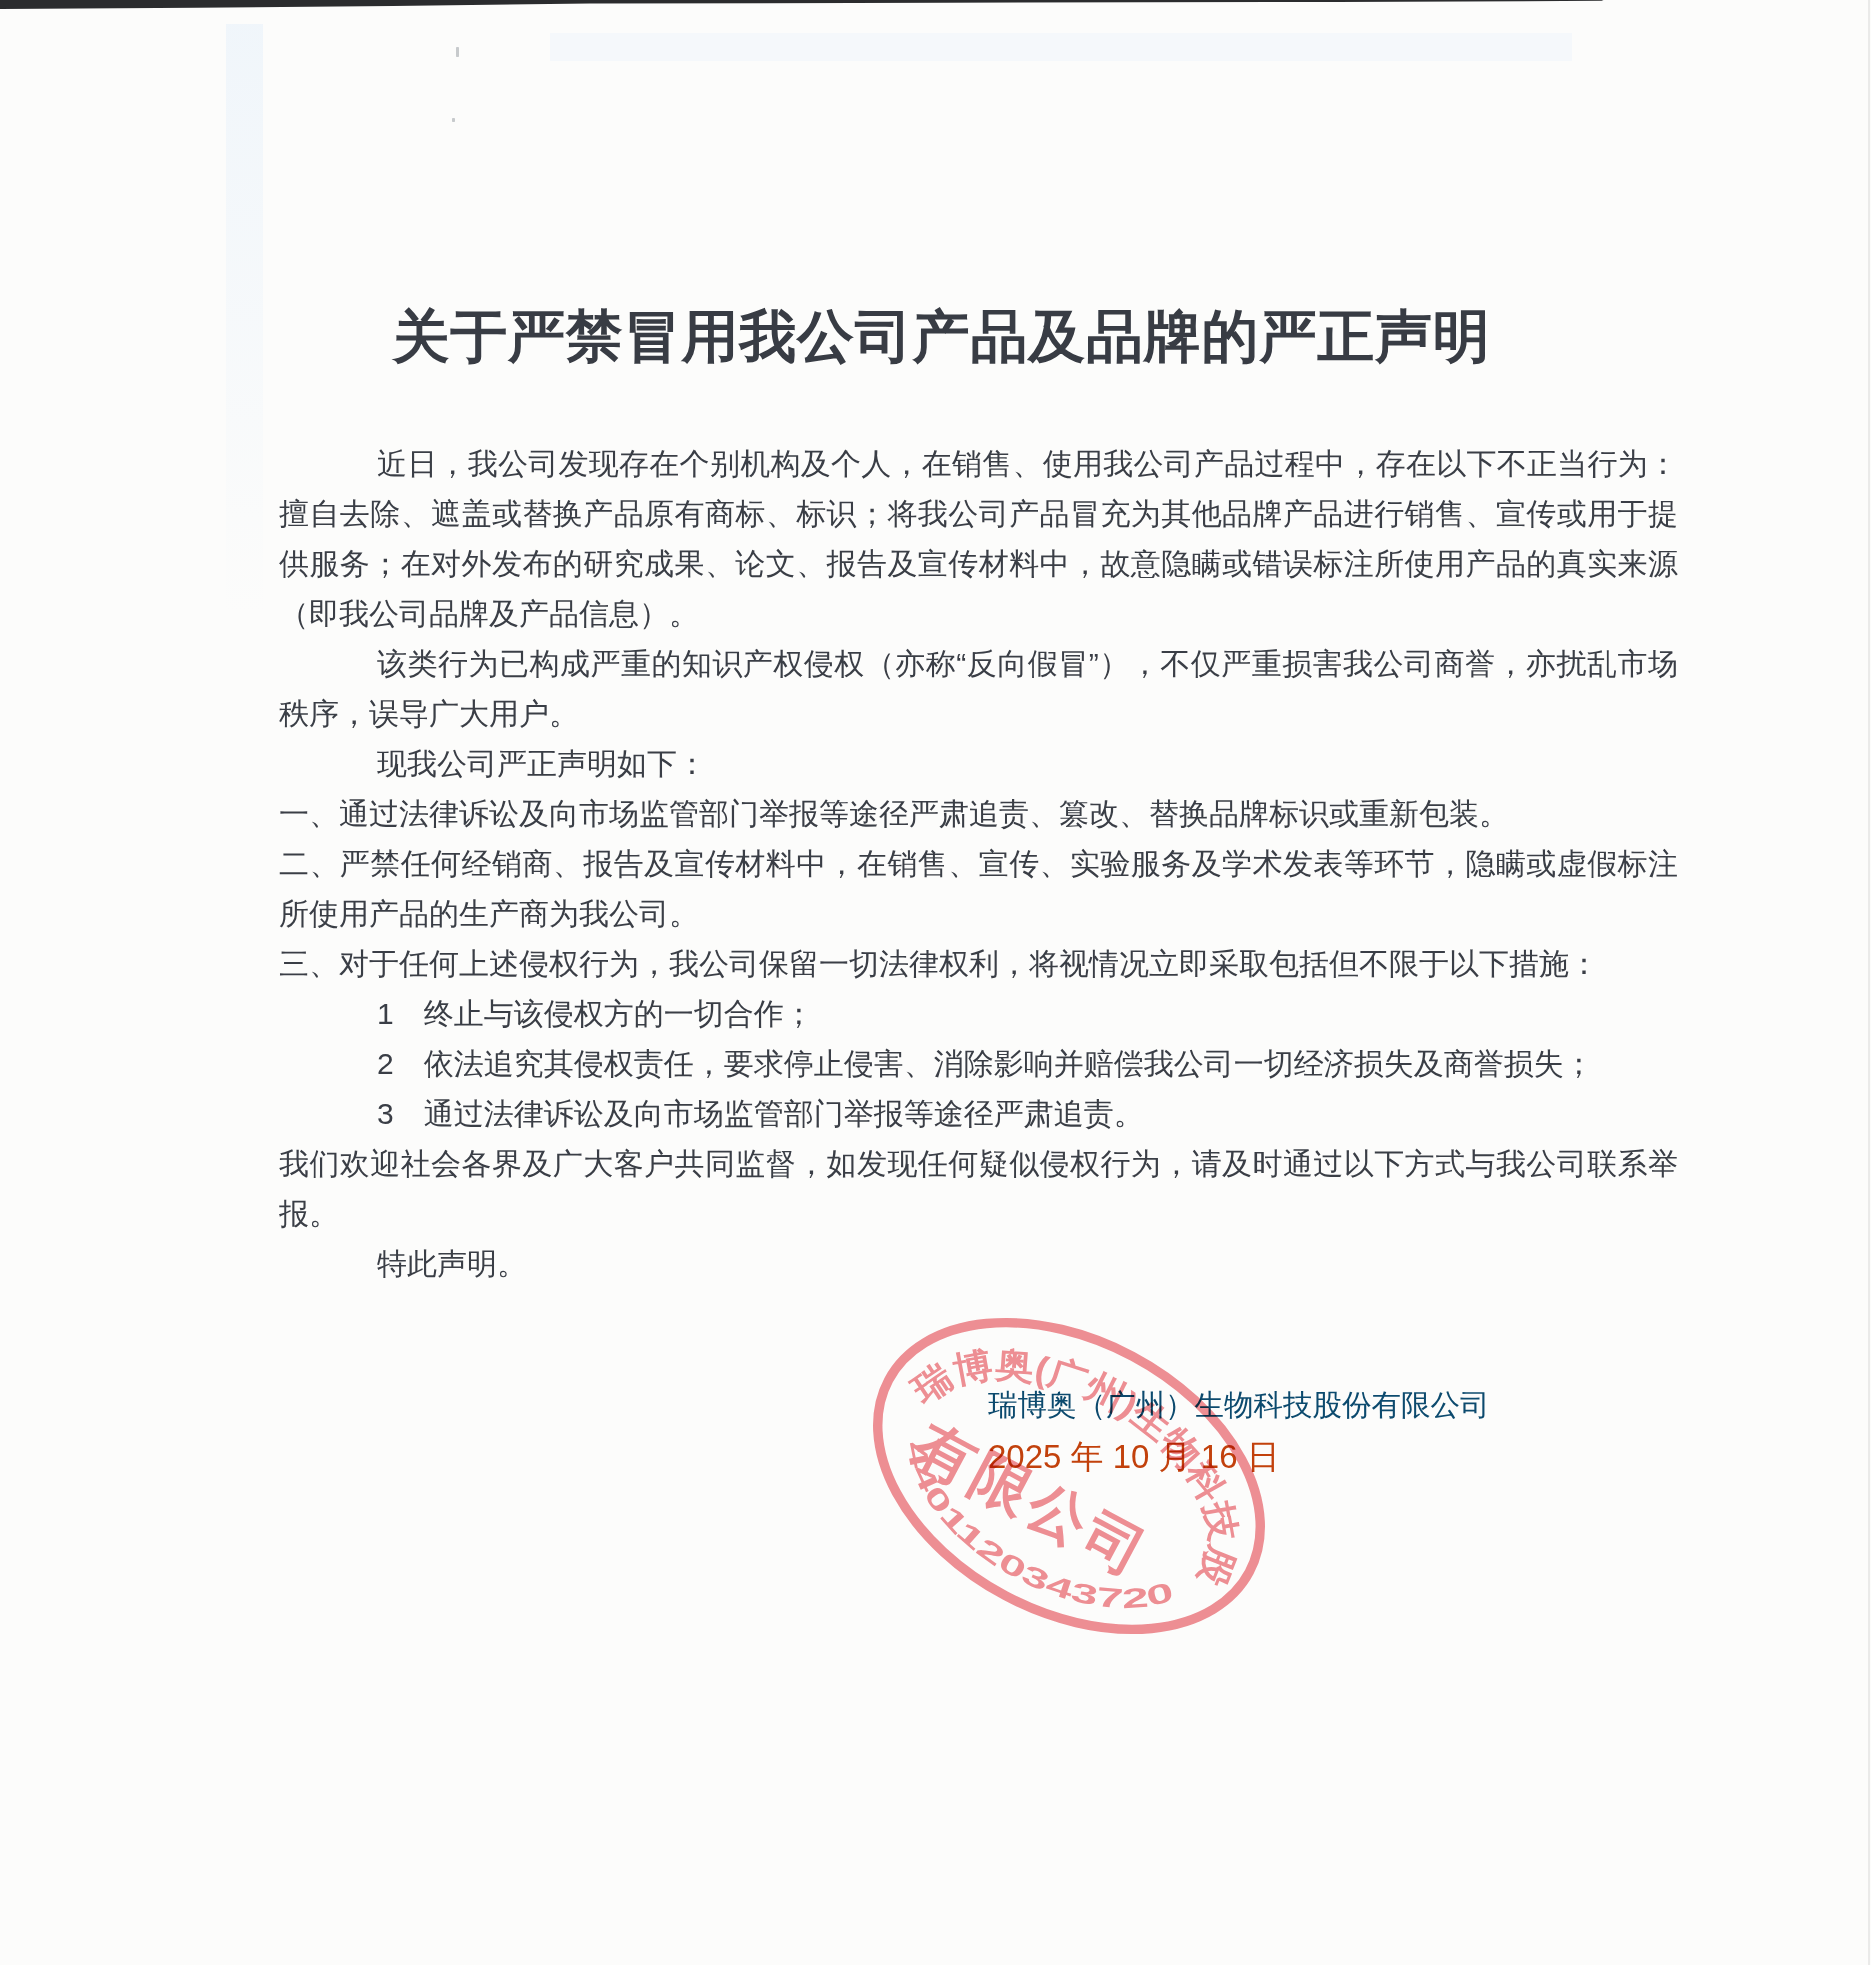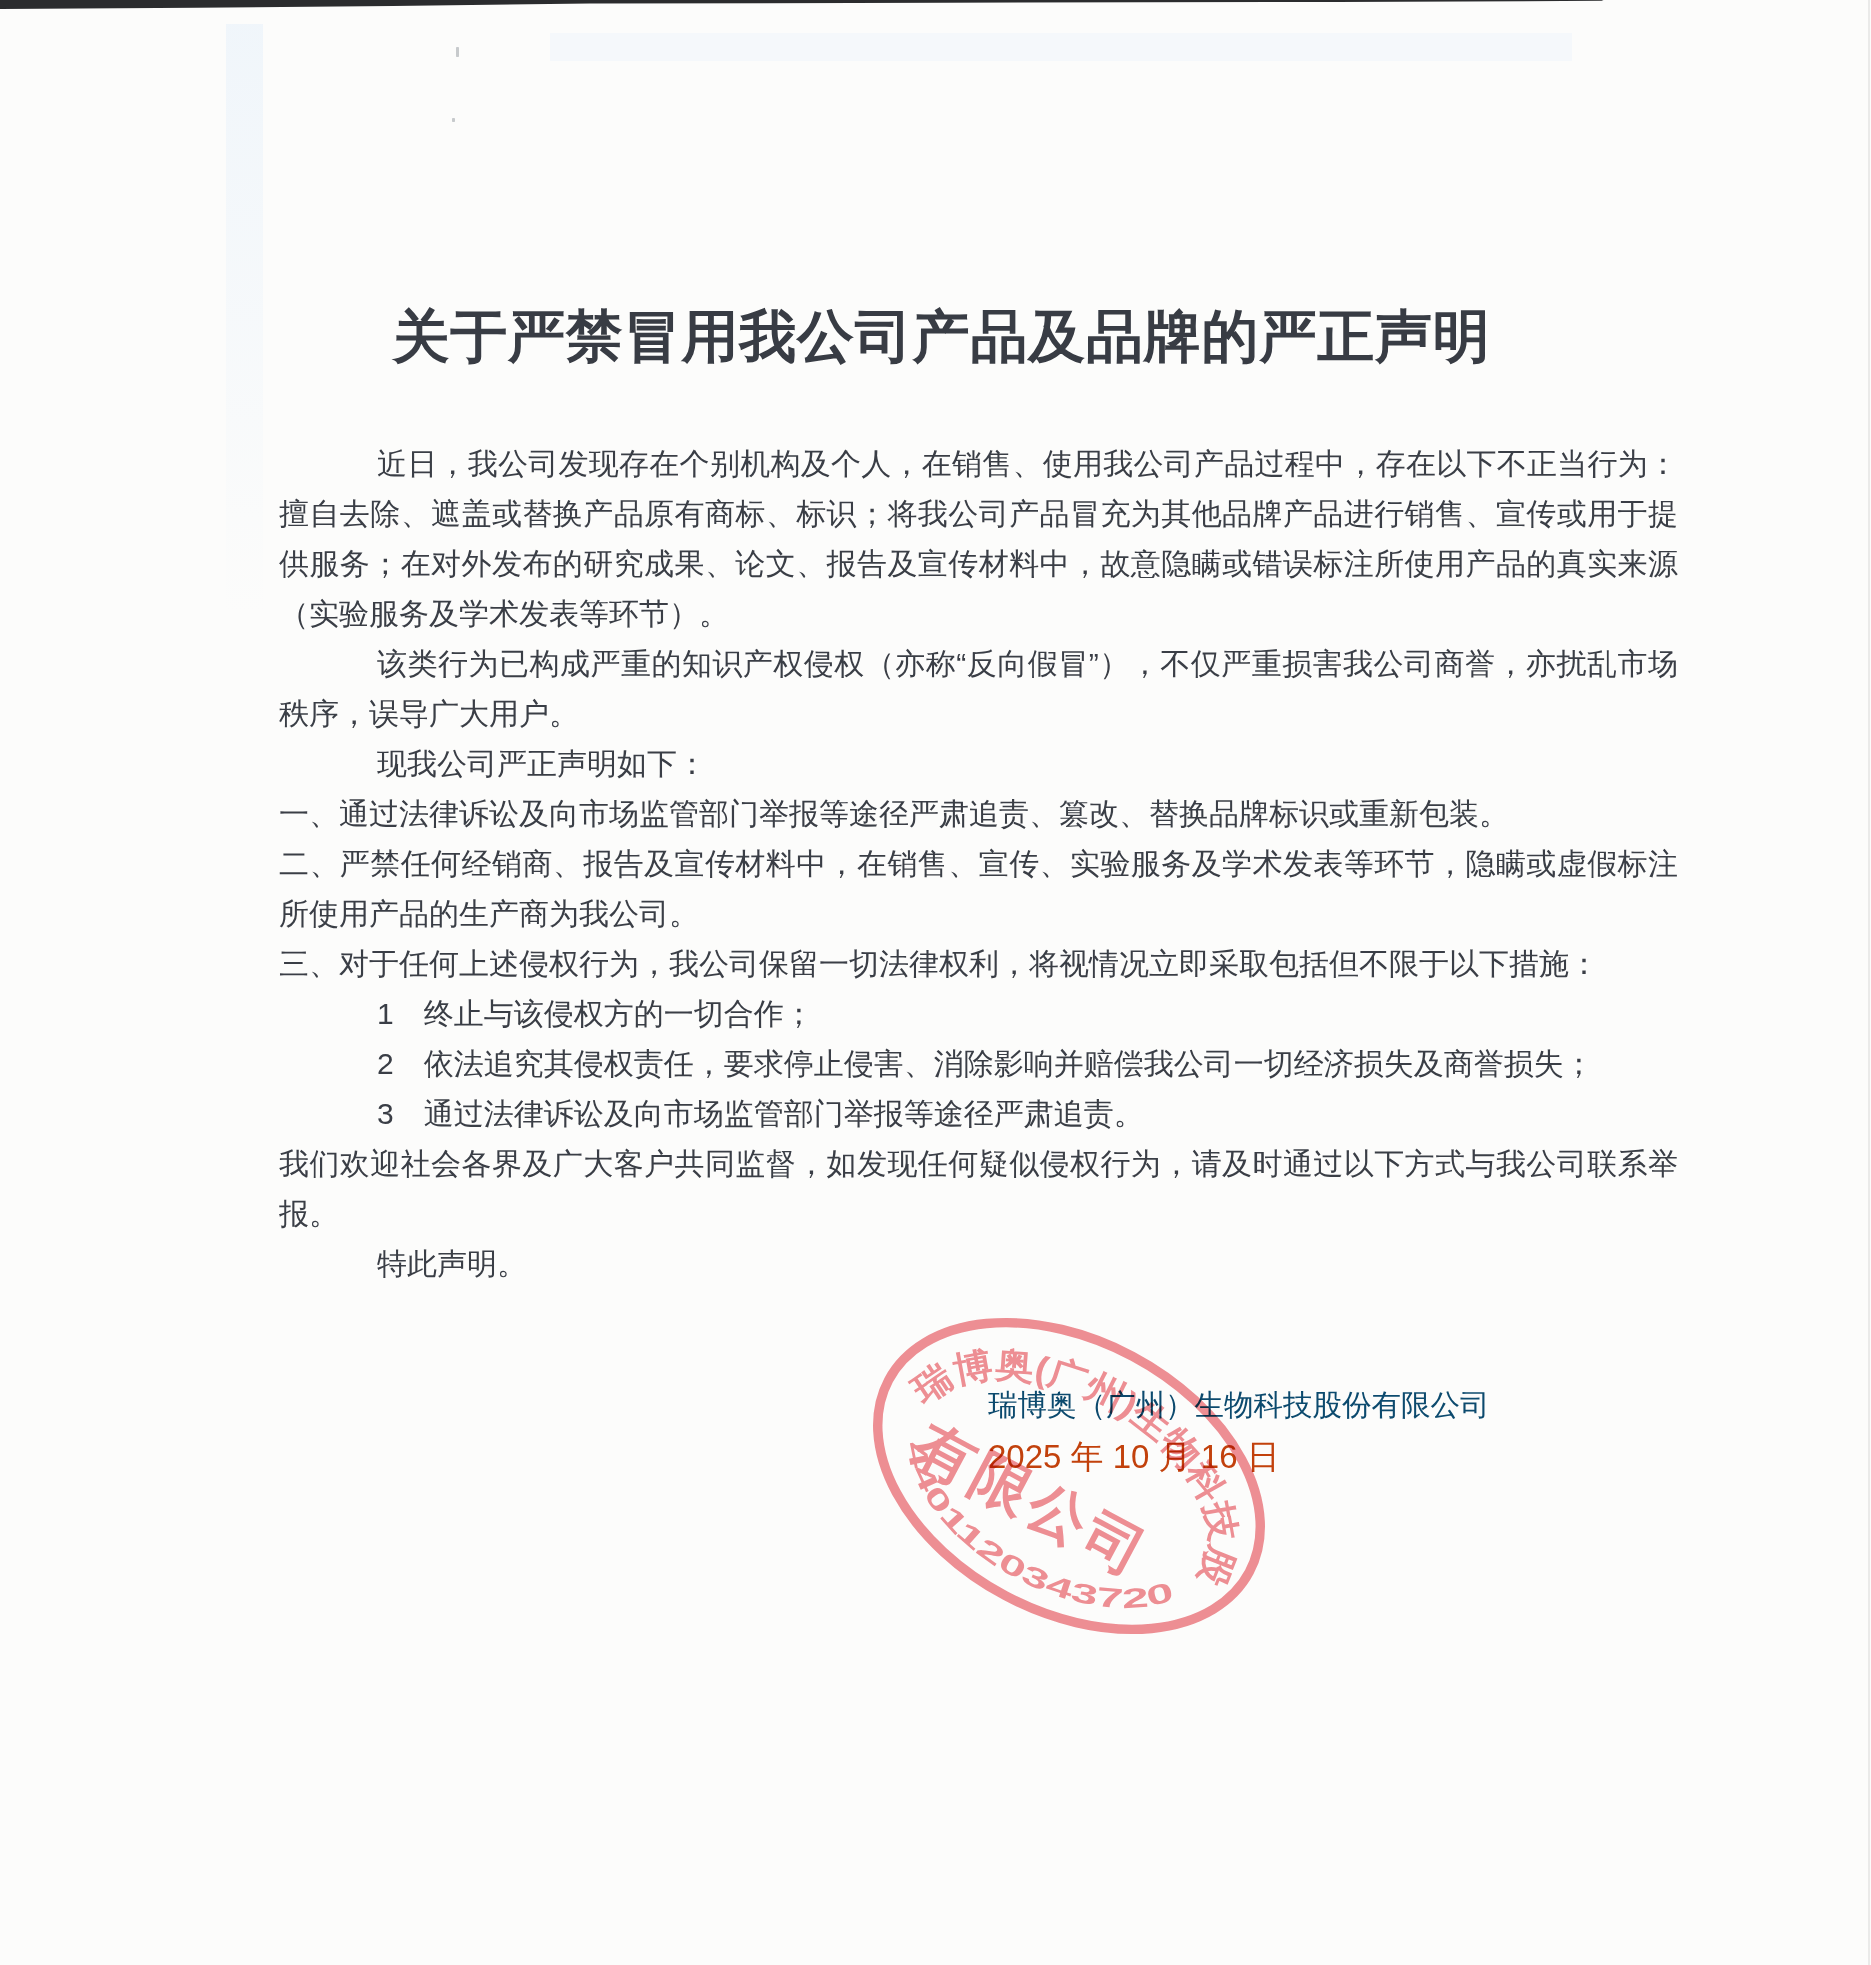--- a/index.html
+++ b/index.html
@@ -77,21 +77,21 @@
   <div class="edge-right"></div>
   <div class="speck" style="left:456px;top:47px;width:2.8px;height:10.2px;"></div>
   <div class="speck" style="left:452px;top:118px;width:3.1px;height:3.5px;"></div>
 
   <div class="doc-title">关于严禁冒用我公司产品及品牌的严正声明</div>
 
   <div class="doc-body">
       <div class="line just ind">近日，我公司发现存在个别机构及个人，在销售、使用我公司产品过程中，存在以下不正当行为：</div>
       <div class="line just">擅自去除、遮盖或替换产品原有商标、标识；将我公司产品冒充为其他品牌产品进行销售、宣传或用于提</div>
       <div class="line just">供服务；在对外发布的研究成果、论文、报告及宣传材料中，故意隐瞒或错误标注所使用产品的真实来源</div>
-      <div class="line">（实验服务及学术发表等环节）。</div>
+      <div class="line">（即我公司品牌及产品信息）。</div>
       <div class="line just ind">该类行为已构成严重的知识产权侵权（亦称“反向假冒”），不仅严重损害我公司商誉，亦扰乱市场</div>
       <div class="line">秩序，误导广大用户。</div>
       <div class="line ind">现我公司严正声明如下：</div>
       <div class="line">一、通过法律诉讼及向市场监管部门举报等途径严肃追责、篡改、替换品牌标识或重新包装。</div>
       <div class="line just">二、严禁任何经销商、报告及宣传材料中，在销售、宣传、实验服务及学术发表等环节，隐瞒或虚假标注</div>
       <div class="line">所使用产品的生产商为我公司。</div>
       <div class="line">三、对于任何上述侵权行为，我公司保留一切法律权利，将视情况立即采取包括但不限于以下措施：</div>
       <div class="line ind">1　终止与该侵权方的一切合作；</div>
       <div class="line ind">2　依法追究其侵权责任，要求停止侵害、消除影响并赔偿我公司一切经济损失及商誉损失；</div>
       <div class="line ind">3　通过法律诉讼及向市场监管部门举报等途径严肃追责。</div>

